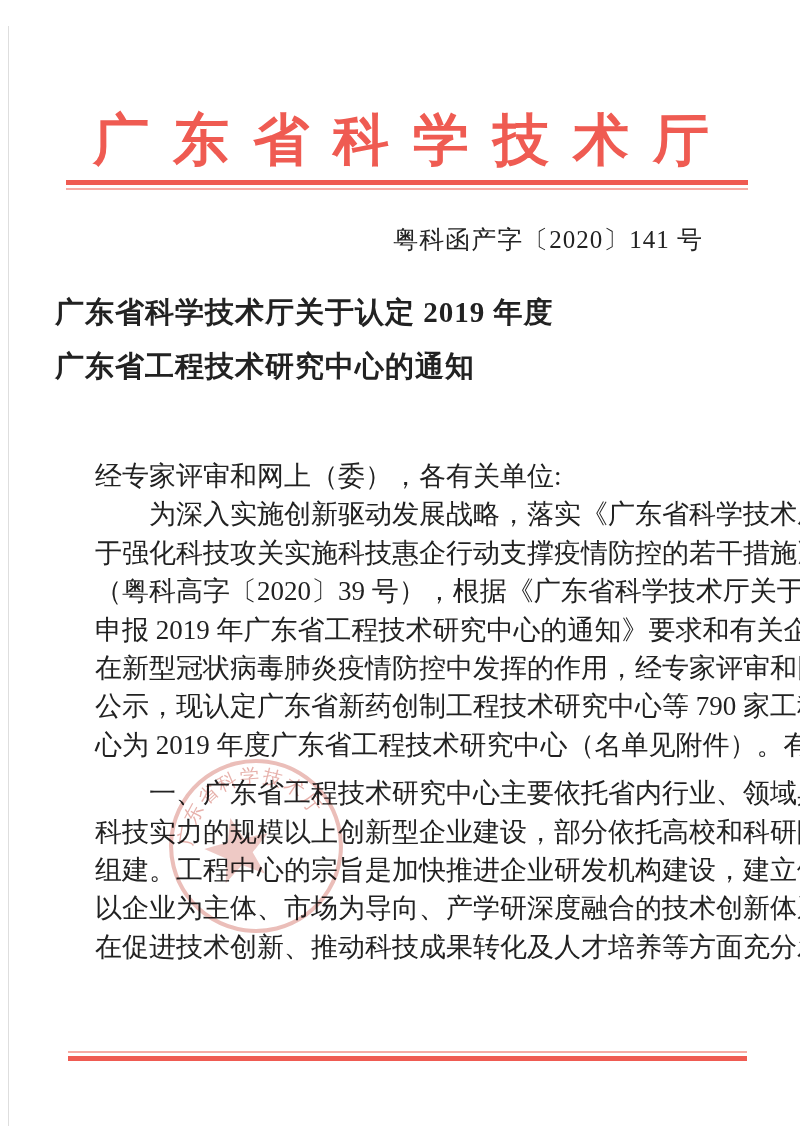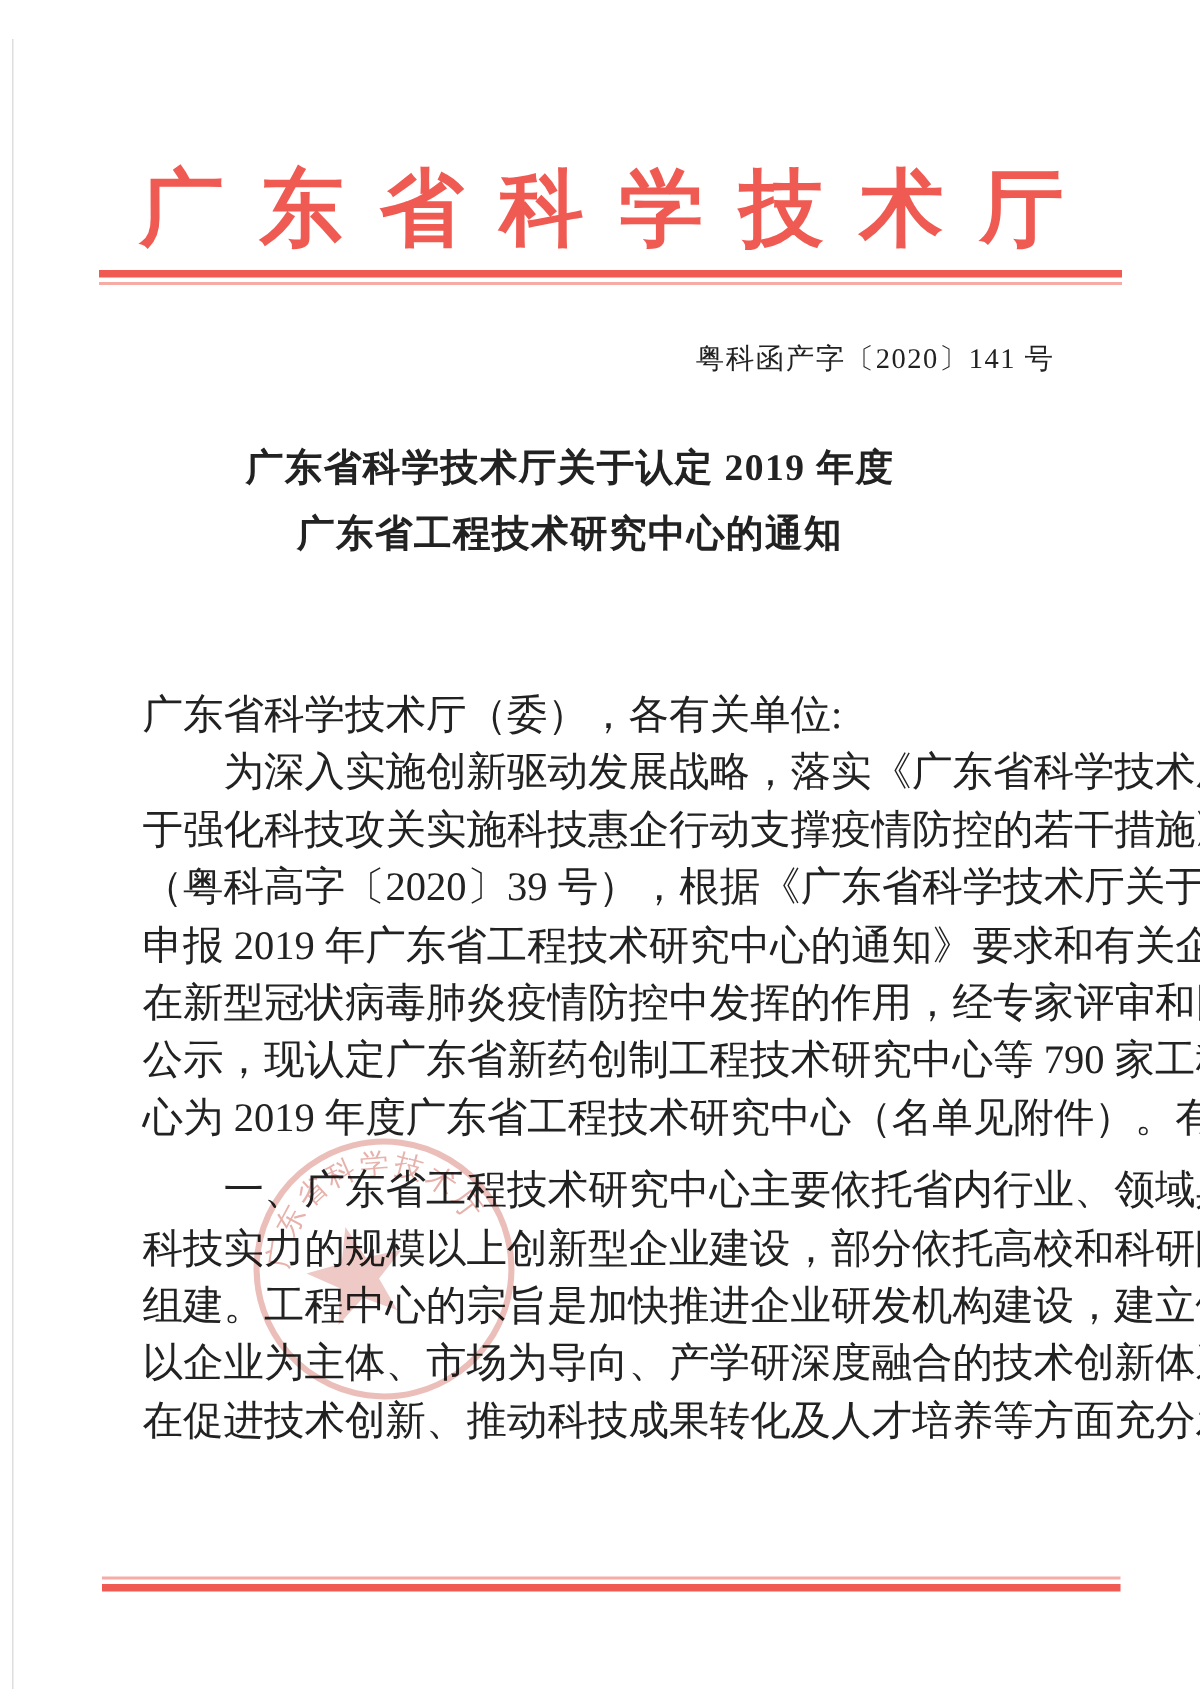--- a/index.html
+++ b/index.html
@@ -26,28 +26,28 @@
     text-align:center;color:var(--accent-red);
     font-size:56px;line-height:60px;font-weight:700;
     letter-spacing:24px;padding-left:26px;white-space:nowrap;
   }
   .rule-top{position:absolute;top:180px;left:66px;width:682px;}
   .rule-top .thick{height:5px;background:var(--accent-red);}
   .rule-top .thin{height:2px;background:var(--rule-light-red);margin-top:3px;}
   
   .doc-number{
     position:absolute;top:226px;right:97px;
-    font-size:19px;line-height:28px;letter-spacing:1px;white-space:nowrap;
+    font-size:25px;line-height:28px;letter-spacing:1px;white-space:nowrap;
   }
   
   .notice-title{
-    position:absolute;top:296px;left:55px;width:650px;text-align:center;
-    font-weight:700;font-size:25px;line-height:33px;letter-spacing:1px;
+    position:absolute;top:296px;left:55px;width:650px;
+    font-weight:700;font-size:29px;line-height:33px;letter-spacing:1px;
   }
-  .notice-title .t2{margin-top:11px;}
+  .notice-title .t2{margin-top:21px;}
   
   .doc-body{
     position:absolute;top:457px;left:95px;width:655px;
     font-size:27px;line-height:38.4px;
   }
   .ln{
     text-align:justify;text-align-last:justify;
     text-justify:inter-character;white-space:nowrap;
   }
   .ln.short{text-align-last:left;}
@@ -79,21 +79,21 @@
   </div>
 
   <div class="doc-number">粤科函产字〔2020〕141 号</div>
 
   <div class="notice-title">
     <div class="t1">广东省科学技术厅关于认定 2019 年度</div>
     <div class="t2">广东省工程技术研究中心的通知</div>
   </div>
 
   <div class="doc-body">
-    <div class="ln short">广东省科学技术厅（委），各有关单位:</div>
+    <div class="ln short">经专家评审和网上（委），各有关单位:</div>
     <div class="ln indent">为深入实施创新驱动发展战略，落实《广东省科学技术厅关</div>
     <div class="ln">于强化科技攻关实施科技惠企行动支撑疫情防控的若干措施》</div>
     <div class="ln">（粤科高字〔2020〕39 号），根据《广东省科学技术厅关于组织</div>
     <div class="ln">申报 2019 年广东省工程技术研究中心的通知》要求和有关企业</div>
     <div class="ln">在新型冠状病毒肺炎疫情防控中发挥的作用，经专家评审和网上</div>
     <div class="ln">公示，现认定广东省新药创制工程技术研究中心等 790 家工程中</div>
     <div class="ln">心为 2019 年度广东省工程技术研究中心（名单见附件）。有关</div>
     <div class="ln indent space-before">一、广东省工程技术研究中心主要依托省内行业、领域具有</div>
     <div class="ln">科技实力的规模以上创新型企业建设，部分依托高校和科研院所</div>
     <div class="ln">组建。工程中心的宗旨是加快推进企业研发机构建设，建立健全</div>

